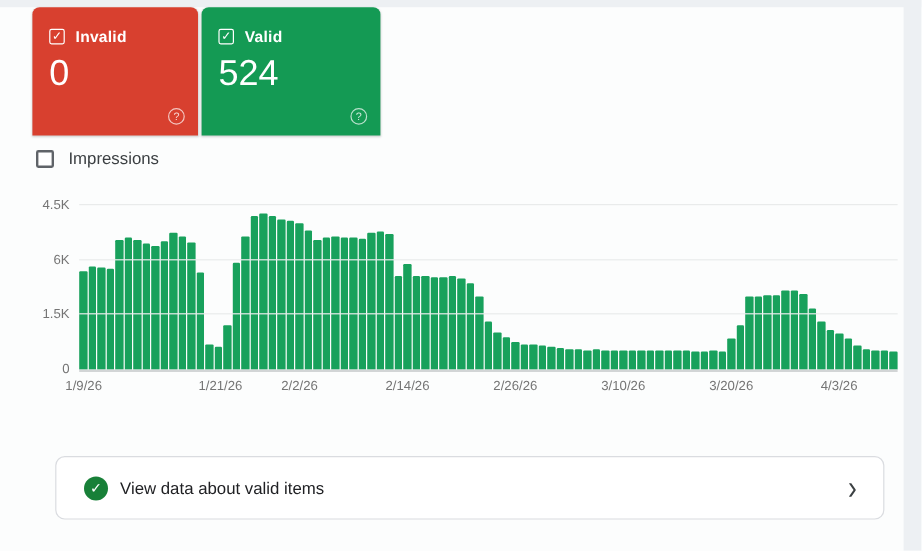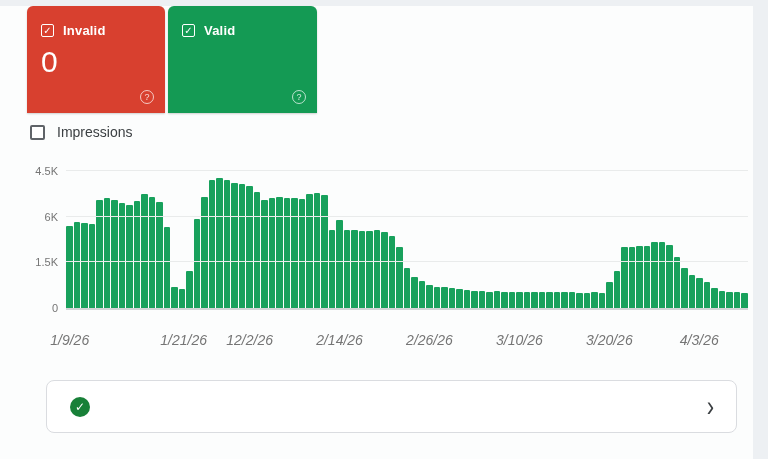--- a/index.html
+++ b/index.html
@@ -35,21 +35,21 @@
   .items-label { font-size:11px; color:#757575; padding-left:8px; height:13px; }
   .chart-body { position:relative; margin-top:13px; height:137px; }
   .axis-col { position:absolute; left:0; top:0; width:39px; height:100%; }
   .y-tick { position:absolute; right:8px; font-size:11px; color:#757575; transform:translateY(50%); }
   .plot { position:absolute; left:39px; right:0; top:0; height:100%; }
   .gridline { position:absolute; left:0; right:0; height:1px; background:#e9ebeb; }
   .baseline { position:absolute; left:0; right:0; bottom:-2px; height:2px; background:#d2d5d6; }
   .bars { position:absolute; left:0; right:0; top:0; bottom:0; display:flex; align-items:flex-end; gap:1px; }
   .bar { flex:1 1 0; border-radius:1px 1px 0 0; min-width:1px; }
   .x-axis { position:relative; margin-left:39px; margin-top:8px; height:16px; }
-  .x-tick { position:absolute; top:16px; font-size:14px; color:#757575; transform:translateX(-50%); white-space:nowrap;font-style:italic; }
+  .x-tick { position:absolute; top:0; font-size:11px; color:#757575; transform:translateX(-50%); white-space:nowrap; }
 
   
   .footer-card { position:absolute; left:46px; top:380px; width:691px; height:53px; background:#fff; border:1px solid #dadce0; border-radius:8px; display:flex; align-items:center; padding:0 22px 0 23px; cursor:pointer; }
   .check-circle { width:20px; height:20px; border-radius:50%; color:#fff; font-size:12px; font-weight:bold; display:flex; align-items:center; justify-content:center; flex:0 0 auto; }
   .footer-text { font-size:14px; color:#202124; margin-left:10px; }
   .chevron { margin-left:auto; font-size:22px; color:#3c4043; line-height:1; transform:scaleY(1.3); font-weight:400; }
 </style>
 </head>
 <body>
 
@@ -63,20 +63,21 @@
       <span class="card-label">Invalid</span>
     </div>
     <div class="big-number">0</div>
     <span class="q-icon">?</span>
   </div>
   <div class="card card-valid" style="background: rgb(20, 154, 84);">
     <div class="card-head">
       <span class="card-checkbox">✓</span>
       <span class="card-label">Valid</span>
     </div>
+    <div class="big-number">524</div>
     <span class="q-icon">?</span>
   </div>
 </div>
 
 <div class="impressions-row">
   <span class="imp-checkbox"></span>
   <span class="imp-label">Impressions</span>
 </div>
 
 <div class="chart-wrap">
@@ -183,25 +184,26 @@
         </div>
       <div class="baseline"></div>
     <div class="gridline" style="bottom: 33.3333%;"></div>
         <div class="gridline" style="bottom: 66.6667%;"></div>
         <div class="gridline" style="bottom: 100%;"></div>
       </div>
   </div>
   <div class="x-axis">
       <span class="x-tick" style="left: 0.549451%;">1/9/26</span>
       <span class="x-tick" style="left: 13.7363%; margin-left: 24px;">1/21/26</span>
-      <span class="x-tick" style="left: 26.9231%;">12/2/26</span>
+      <span class="x-tick" style="left: 26.9231%;">2/2/26</span>
       <span class="x-tick" style="left: 40.1099%;">2/14/26</span>
       <span class="x-tick" style="left: 53.2967%;">2/26/26</span>
       <span class="x-tick" style="left: 66.4835%;">3/10/26</span>
       <span class="x-tick" style="left: 79.6703%;">3/20/26</span>
       <span class="x-tick" style="left: 92.8571%;">4/3/26</span>
     </div>
 </div>
 
 <div class="footer-card">
   <span class="check-circle" style="background: rgb(24, 128, 56);">✓</span>
+  <span class="footer-text">View data about valid items</span>
   <span class="chevron">›</span>
 </div>
 
 </body></html>

